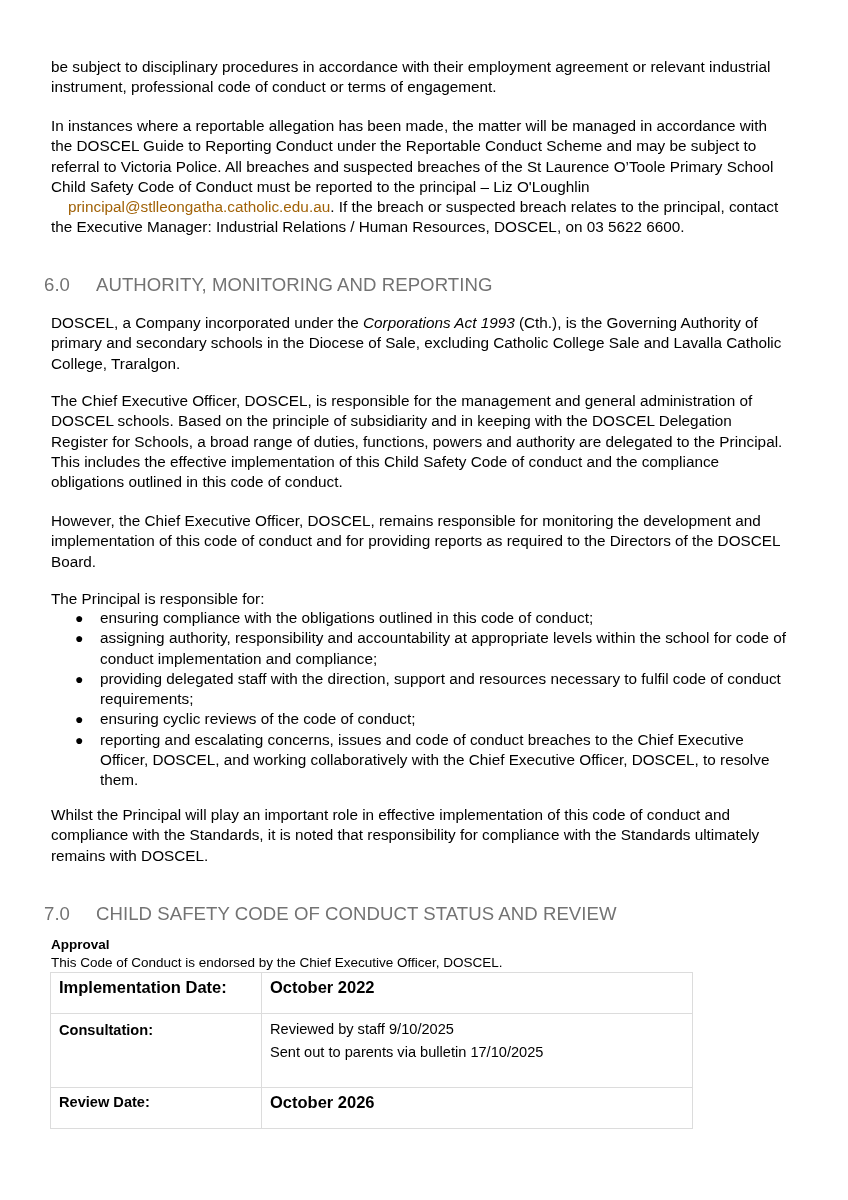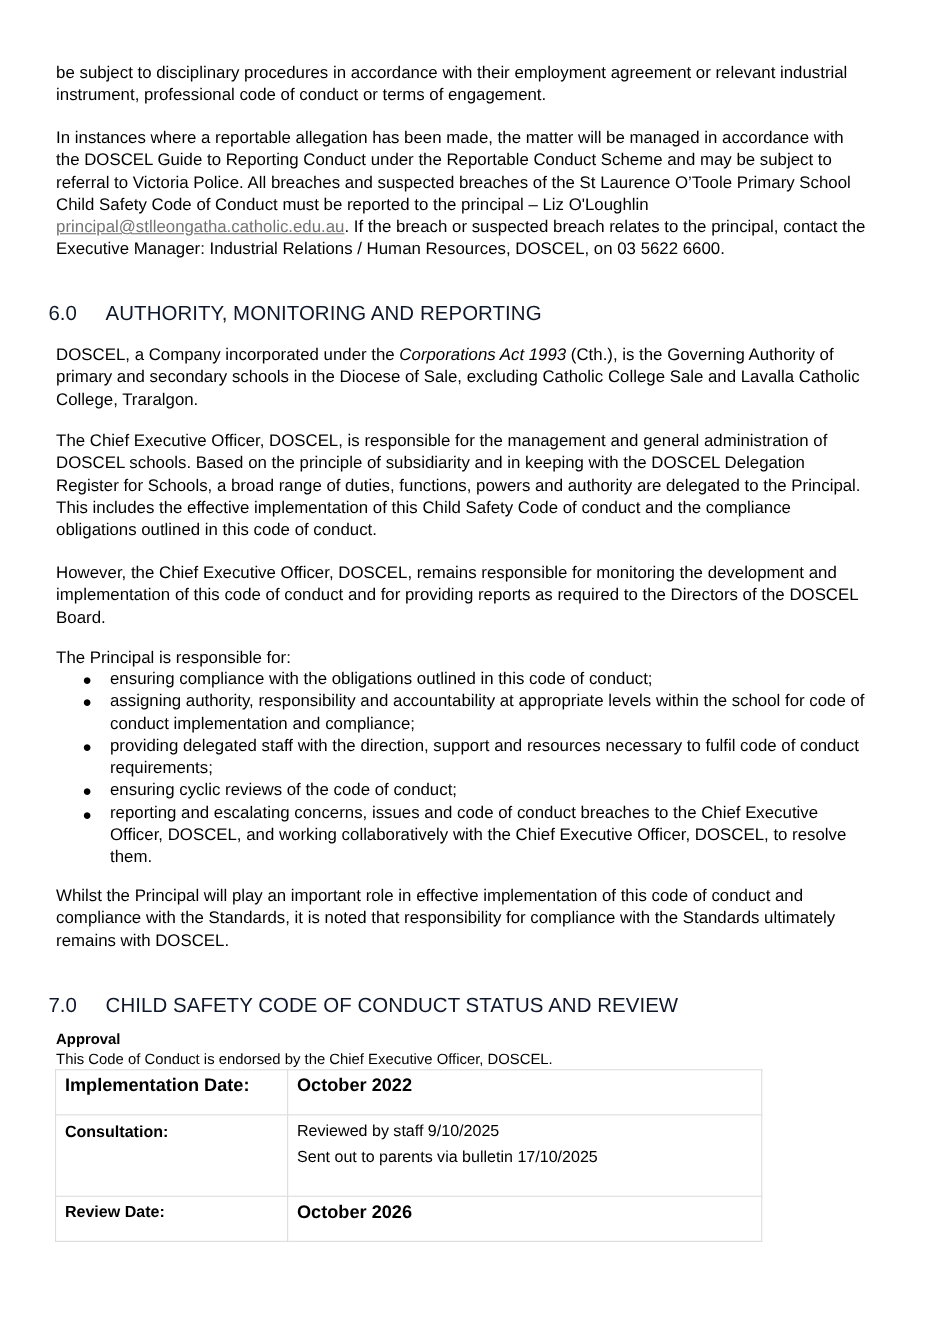--- a/index.html
+++ b/index.html
@@ -3,23 +3,23 @@
 <meta charset="utf-8">
 <style>
   html, body { margin: 0; padding: 0; background: #ffffff; }
   body {
     width: 848px; height: 1200px; position: relative; overflow: hidden;
     font-family: "Liberation Sans", sans-serif; color: #000000;
   }
   .page { position: absolute; left: 0; top: 0; width: 706px; height: 1200px; }
   p { margin: 0; font-size: 15.3px; line-height: 20.3px; }
   .para { position: absolute; left: 51px; width: 740px; }
-  .link { color: #737373; text-decoration: underline; cursor: pointer; }
+  .link { color: #a16207; cursor: pointer; margin-left: 17px; }
   .heading {
-    position: absolute; left: 44px; font-size: 18.6px; color: #0f172a;
+    position: absolute; left: 44px; font-size: 18.6px; color: #737373;
     letter-spacing: 0.05px; margin: 0; font-weight: normal;
   }
   .heading .num { display: inline-block; width: 52px; }
   ul.bullets { position: absolute; left: 51px; top: 608px; width: 740px; margin: 0; padding: 0; list-style: none; }
   ul.bullets li { position: relative; padding-left: 49px; font-size: 15.3px; line-height: 20.3px; }
   ul.bullets li .dot { position: absolute; left: 24px; top: 0; font-size: 14px; }
   .approval-title { position: absolute; left: 51px; top: 937px; font-size: 13.5px; font-weight: bold; }
   .approval-text { position: absolute; left: 51px; top: 955px; font-size: 13.5px; }
   table.meta {
     position: absolute; left: 50px; top: 972px; width: 643px;

